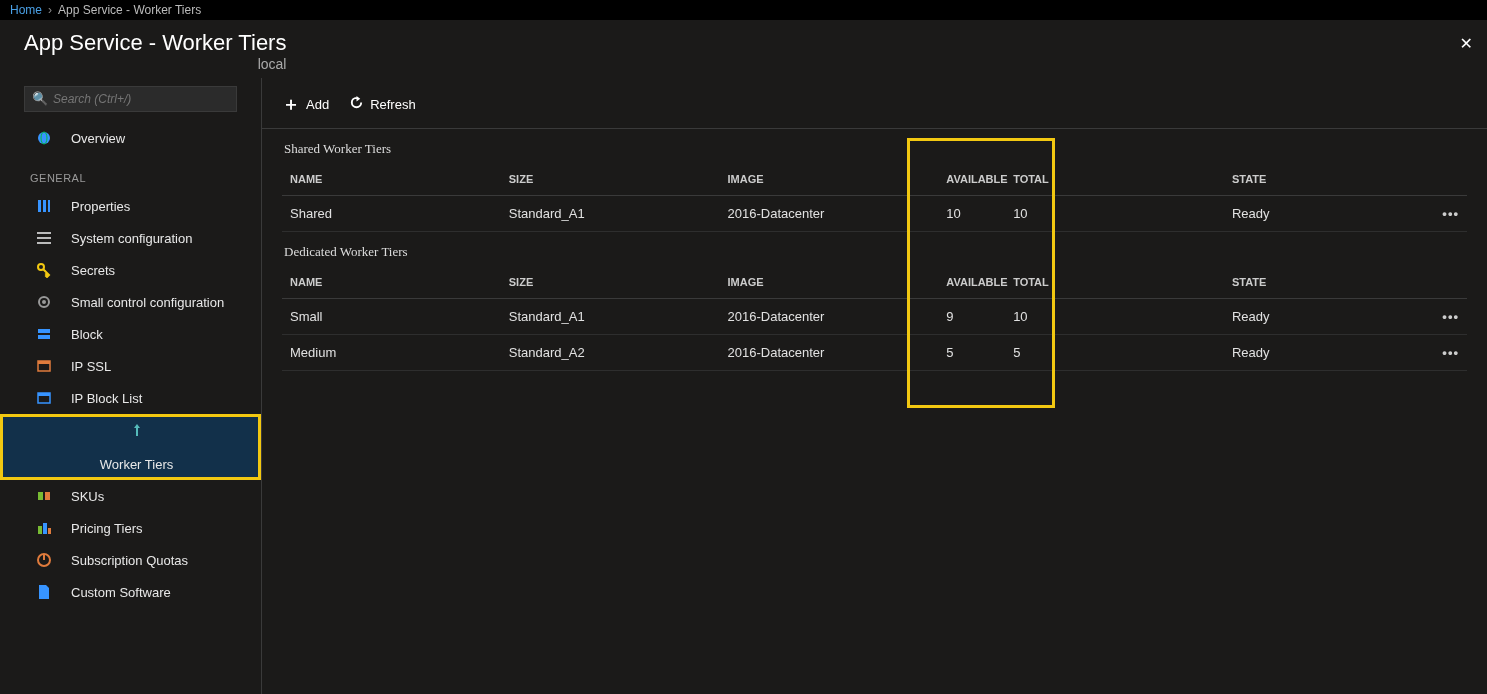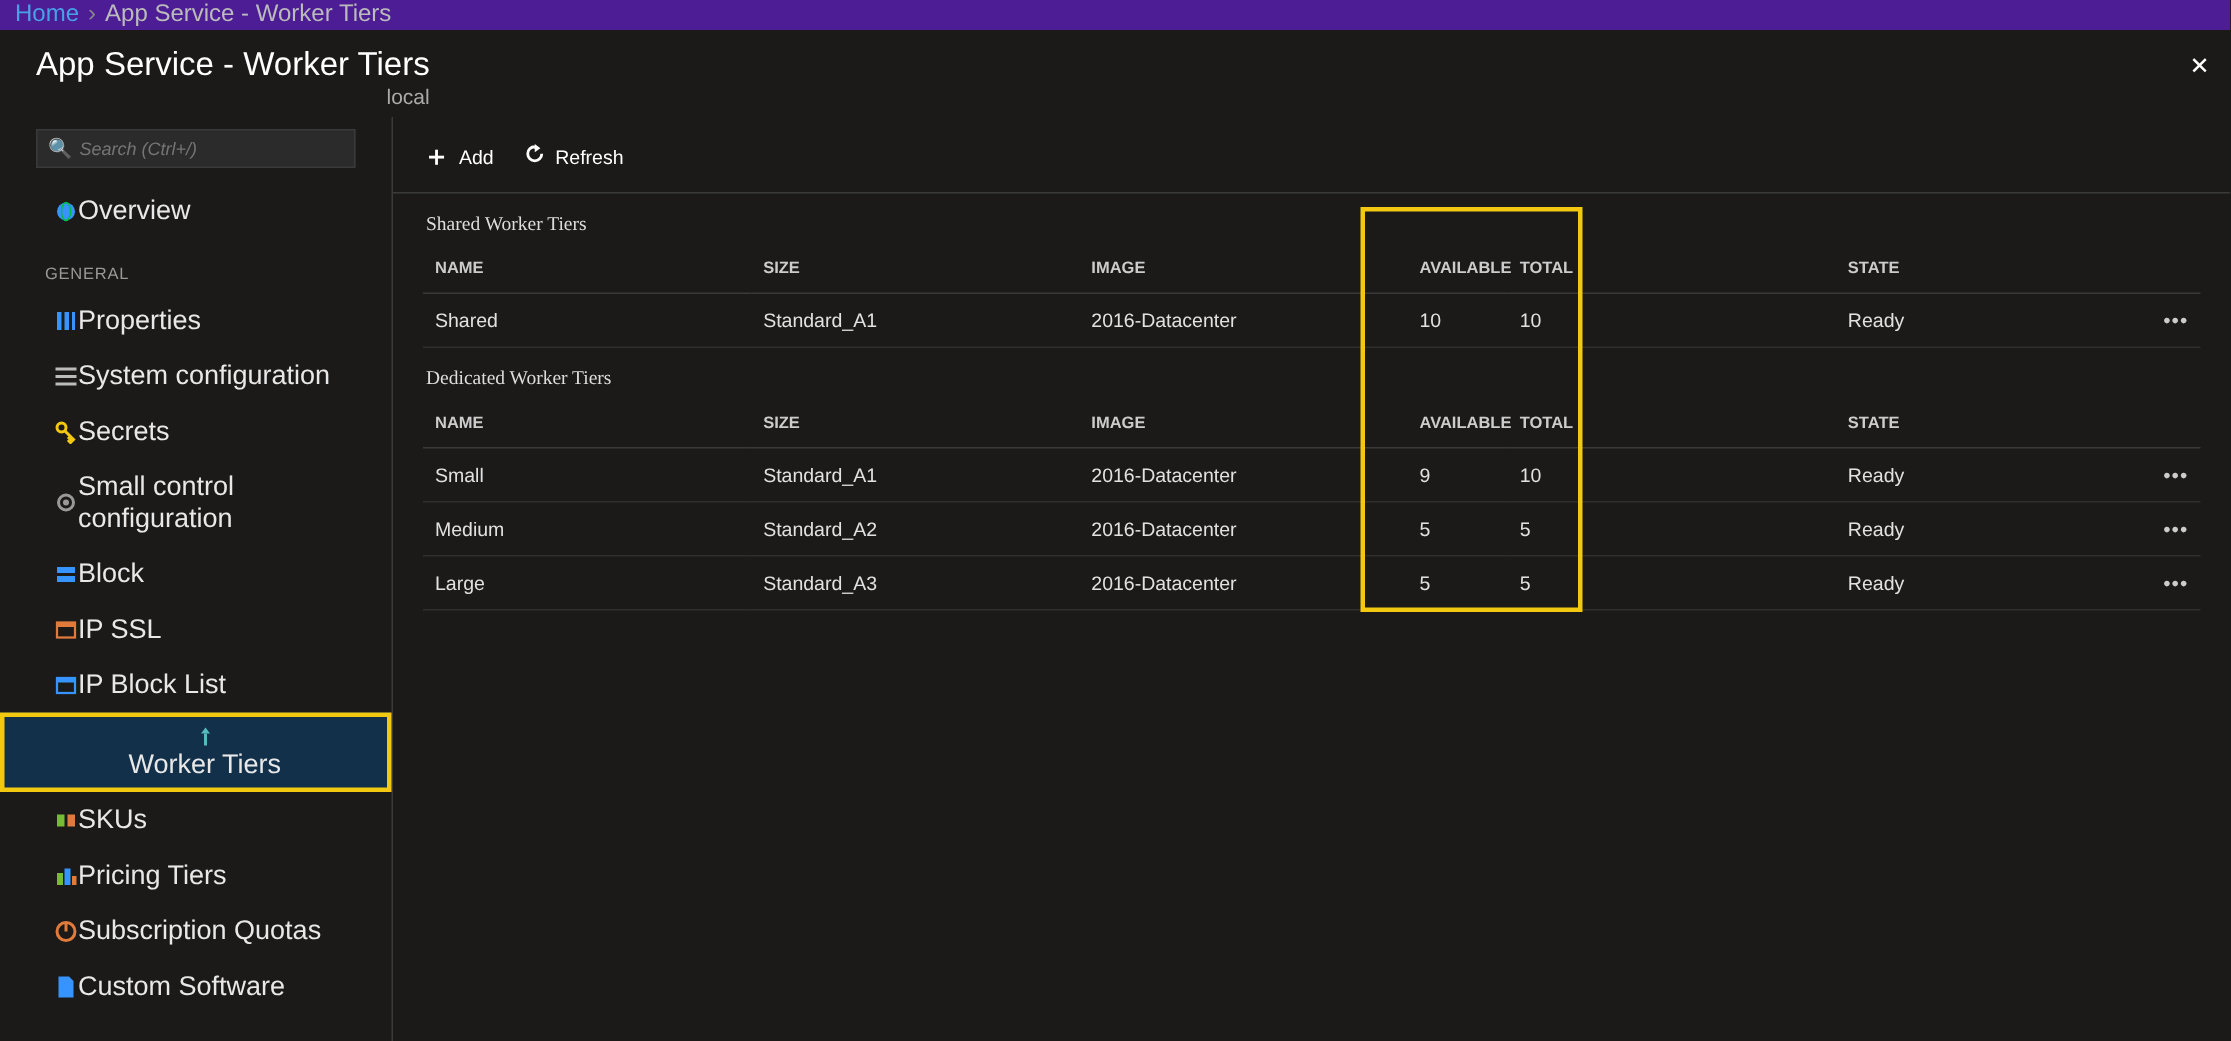--- a/index.html
+++ b/index.html
@@ -9,22 +9,22 @@
     color: #e1e1e1;
     font-size: 13px;
     width: 1487px;
     height: 694px;
     overflow: hidden;
     position: relative;
   }
   .breadcrumb {
     height: 20px;
     padding: 2px 10px;
-    font-size: 16px;
-    background: #4c1d95;
+    font-size: 12px;
+    background: #000000;
     display: flex;
     align-items: center;
     gap: 6px;
     color: #bbb;
   }
   .breadcrumb a { color: #4aa0e6; text-decoration: none; }
   .breadcrumb .sep { color: #888; }
   .header {
     display: flex;
     align-items: flex-start;
@@ -62,24 +62,24 @@
   }
   .nav-section-title {
     padding: 18px 24px 6px 30px;
     font-size: 11px;
     color: #999;
     letter-spacing: 0.5px;
   }
   .nav-item {
     display: flex;
     align-items: center;
-    gap: 0;
+    gap: 19px;
     padding: 8px 24px 8px 36px;
     cursor: pointer;
-    font-size: 18px;
+    font-size: 13px;
     color: #e8e8e8;
   }
   .nav-item.active {
     background: #12304a;
     outline: 3px solid #f2c811;
     outline-offset: -3px;
     flex-direction: column;
   }
   .nav-item .icon { width: 16px; height: 16px; display: inline-flex; align-items:center; justify-content:center; }
   .content {
@@ -382,28 +382,19 @@
           </tr>
           <tr>
             <td>Medium</td>
             <td>Standard_A2</td>
             <td>2016-Datacenter</td>
             <td>5</td>
             <td>5</td>
             <td>Ready</td>
             <td class="col-actions"><span class="ellipsis">•••</span></td>
           </tr>
-          <tr>
-            <td>Large</td>
-            <td>Standard_A3</td>
-            <td>2016-Datacenter</td>
-            <td>5</td>
-            <td>5</td>
-            <td>Ready</td>
-            <td class="col-actions"><span class="ellipsis">•••</span></td>
-          </tr>
         </tbody>
       </table>
     </div>
 
     <div class="highlight-box" style="left:645px; top:60px; width:148px; height:270px;"></div>
   </div>
 </div>
 
 </body></html>

